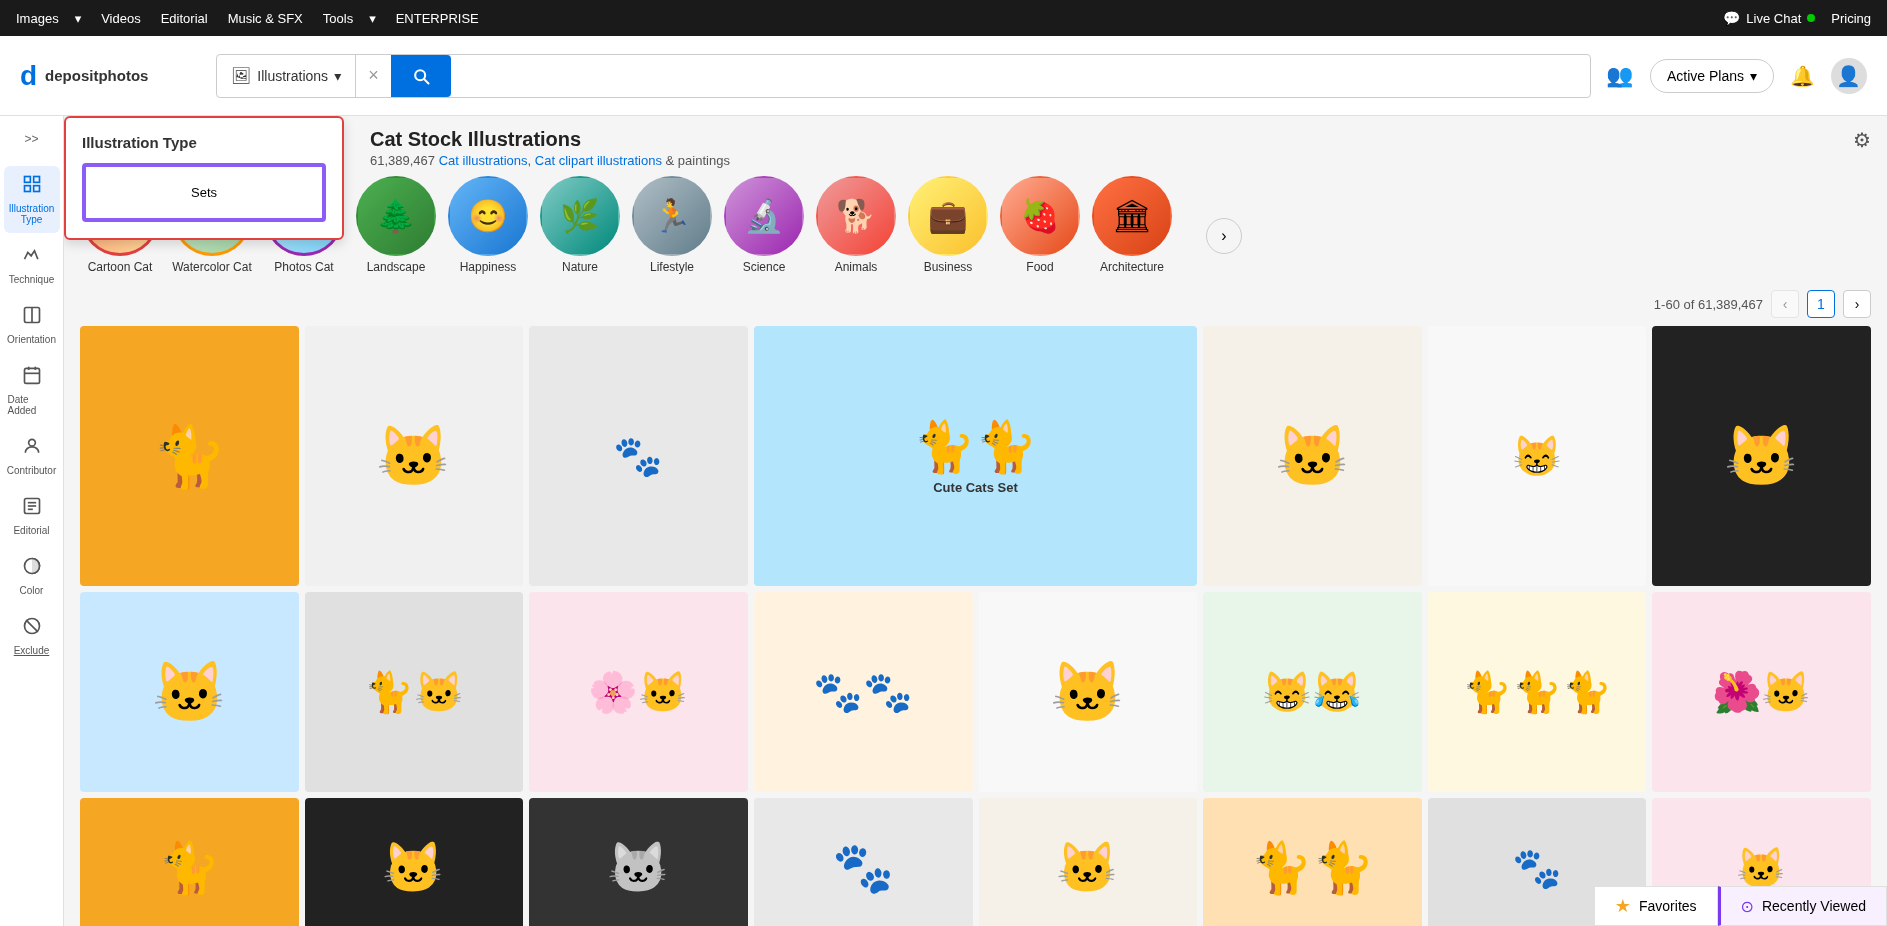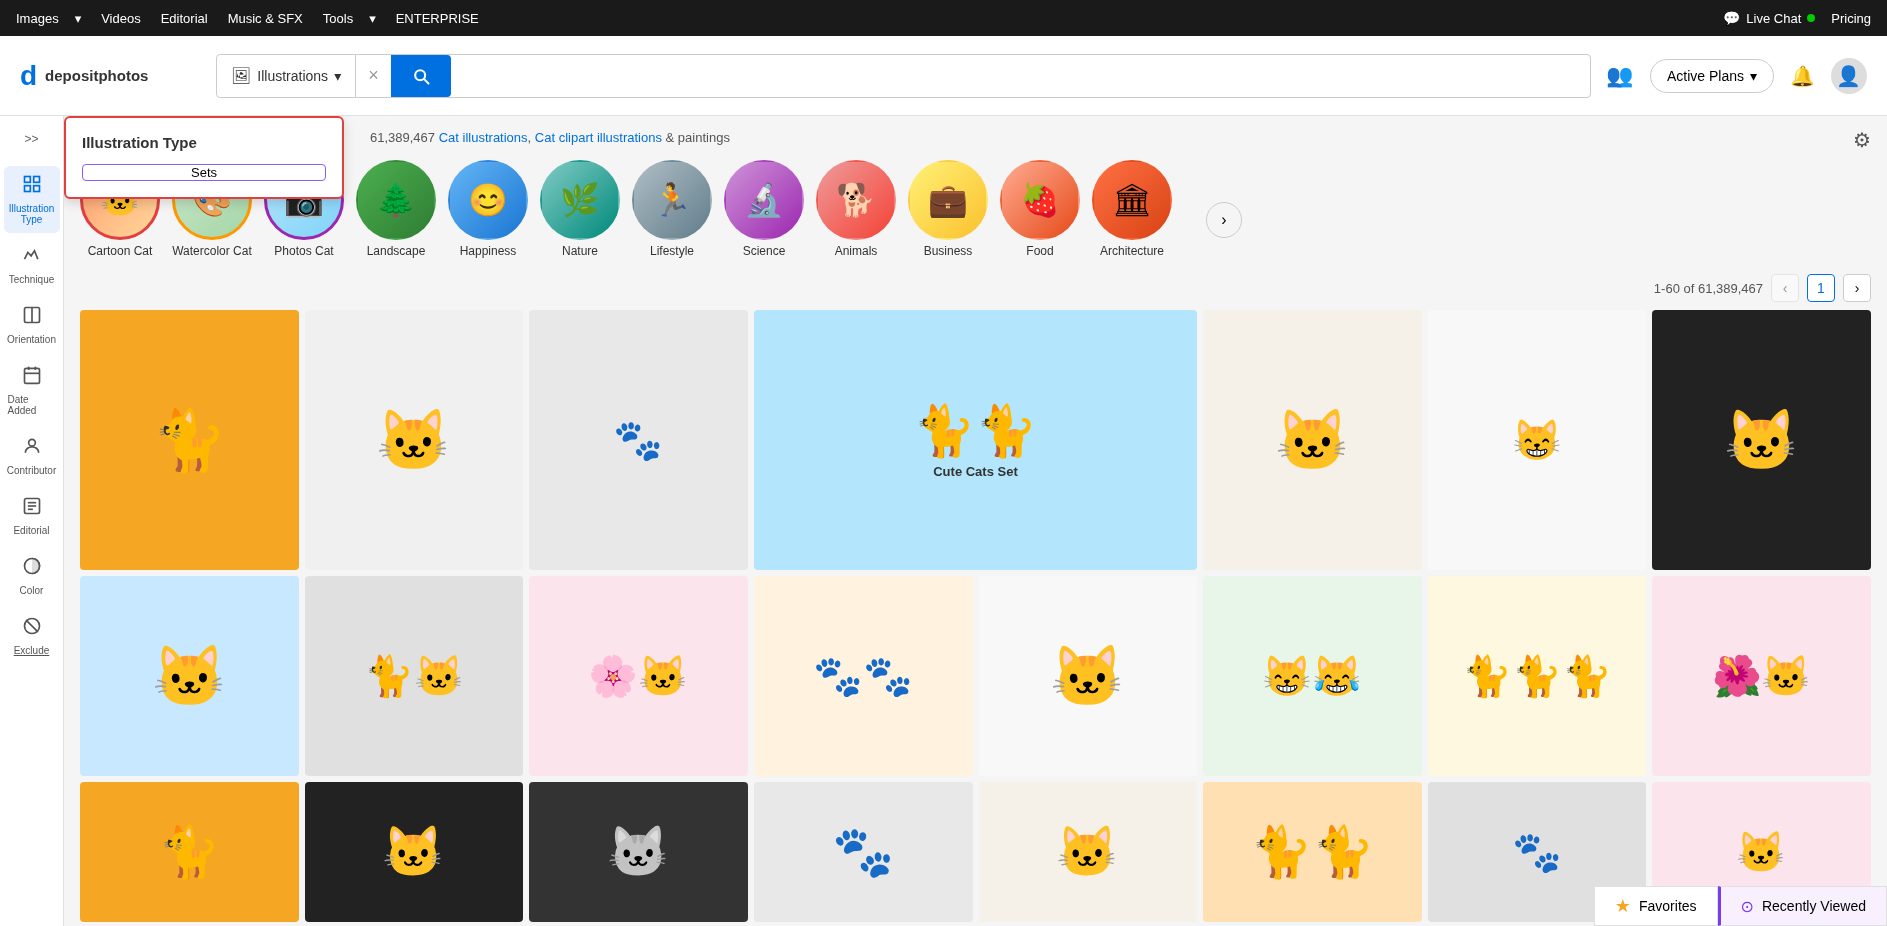--- a/index.html
+++ b/index.html
@@ -75,21 +75,21 @@
     .pagination-info { font-size: 13px; color: #555; }
     .pagination-btn { width: 28px; height: 28px; border: 1px solid #ccc; background: #fff; border-radius: 4px; cursor: pointer; display: flex; align-items: center; justify-content: center; font-size: 14px; }
     .pagination-btn.disabled { opacity: 0.4; cursor: default; }
     .pagination-page { width: 28px; height: 28px; border: 1px solid #0070e0; background: #fff; border-radius: 4px; display: flex; align-items: center; justify-content: center; font-size: 14px; color: #0070e0; }
 
     
     .illus-popup { position: absolute; top: 100%; left: 70px; background: #fff; border: 2px solid #e04040; border-radius: 6px; padding: 16px; z-index: 100; width: 280px; box-shadow: 0 4px 12px rgba(0,0,0,0.15); }
     .illus-popup-title { font-size: 15px; font-weight: bold; color: #333; margin-bottom: 12px; }
     .illus-btn-grid { display: grid; grid-template-columns: 1fr 1fr; gap: 8px; margin-bottom: 8px; }
     .illus-btn { border: 1px solid #ccc; background: #fff; border-radius: 4px; padding: 10px; font-size: 13px; cursor: pointer; text-align: center; }
-    .illus-btn-full { border: 1px solid #8b5cf6; background: #fff; border-radius: 4px; padding: 0; font-size: 13px; cursor: pointer; text-align: center; width: 100%; }
+    .illus-btn-full { border: 4px solid #8b5cf6; background: #fff; border-radius: 4px; padding: 18px; font-size: 13px; cursor: pointer; text-align: center; width: 100%; }
 
     
     .settings-icon { font-size: 20px; cursor: pointer; color: #555; }
 
     
     .bottom-bar { position: fixed; bottom: 0; right: 0; display: flex; gap: 0; }
     .bottom-bar-item { background: #fff; border: 1px solid #e0e0e0; padding: 8px 20px; display: flex; align-items: center; gap: 8px; cursor: pointer; font-size: 14px; font-weight: 500; }
     .bottom-bar-item .star { color: #f5a623; font-size: 18px; }
 
     
@@ -260,20 +260,21 @@
 
   <div class="content-area" style="position:relative;">
 
     <div class="illus-popup" style="top: 0; left: 0; position: absolute; z-index:100;">
       <div class="illus-popup-title">Illustration Type</div>
       <button class="illus-btn-full">Sets</button>
     </div>
 
     <div class="content-header" style="margin-left: 290px;">
       <div>
+        <div class="content-title">Cat Stock Illustrations</div>
         <div class="content-subtitle">
           <span>61,389,467</span>
           <a href="#"> Cat illustrations</a>,
           <a href="#"> Cat clipart illustrations</a> &amp; paintings
         </div>
       </div>
       <span class="settings-icon">⚙</span>
     </div>
 
     <div class="categories-row" style="margin-left: 0px; padding-left: 0px;">

